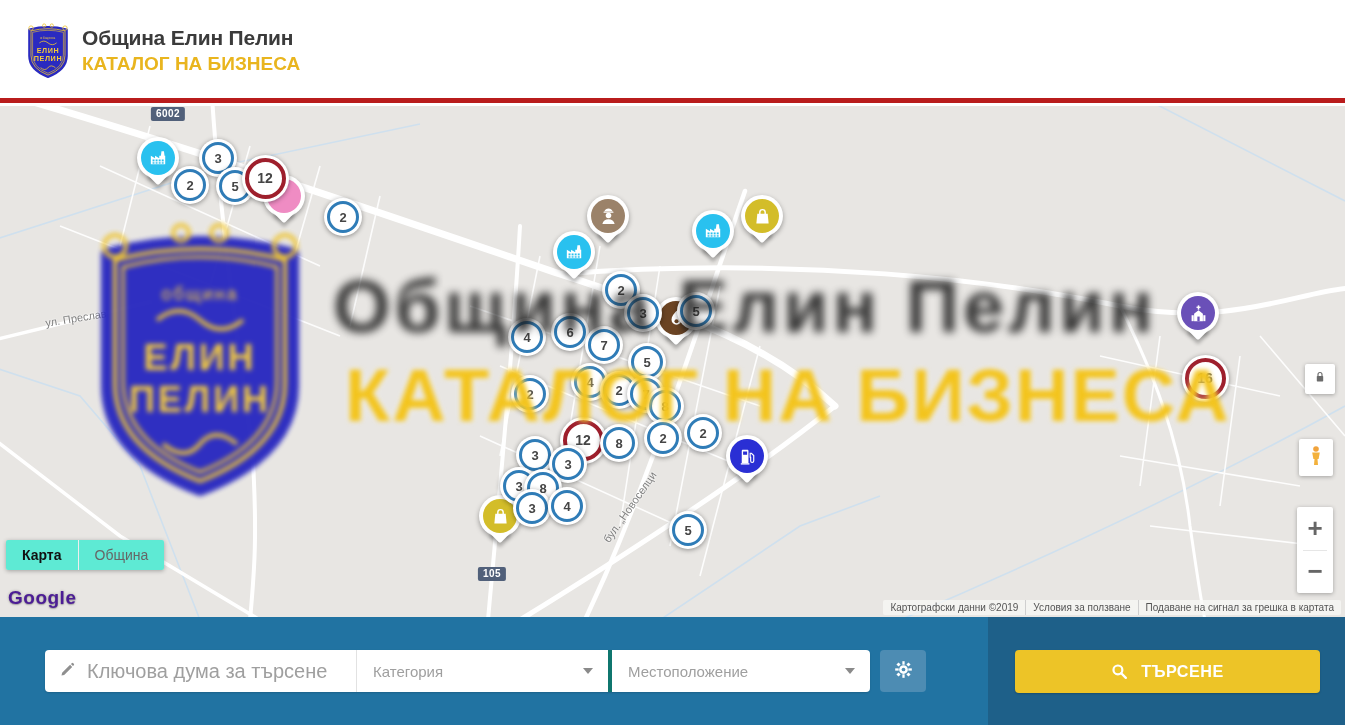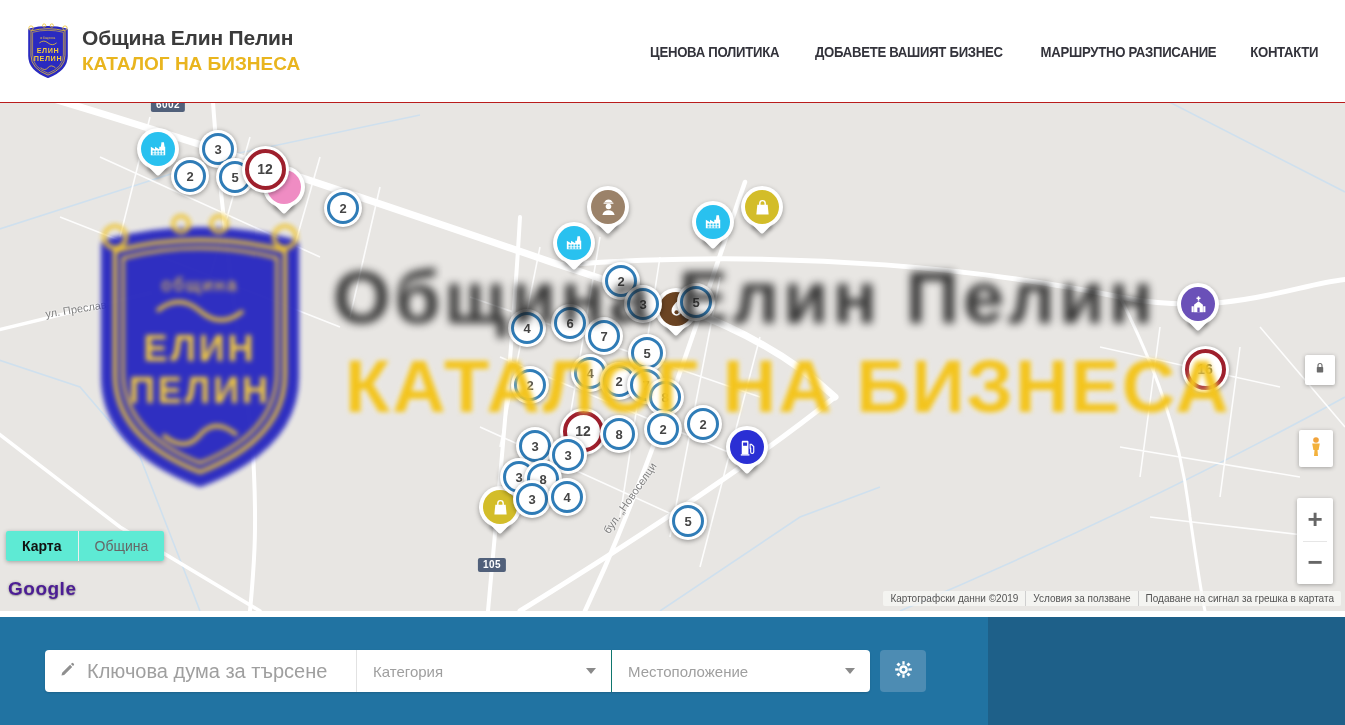--- a/index.html
+++ b/index.html
@@ -1,30 +1,30 @@
 <!DOCTYPE html>
 <html><head>
 <meta charset="utf-8">
 <style>
   * { margin:0; padding:0; box-sizing:border-box; }
   html,body { width:1345px; height:725px; overflow:hidden; font-family:"Liberation Sans","DejaVu Sans",sans-serif; background:#fff; }
   #page { position:relative; width:1345px; height:725px; }
 
   
-  #header { position:absolute; top:0; left:0; width:1345px; height:103px; background:#fff; border-bottom:1px solid #b91c1c; z-index:20; }
+  #header { position:absolute; top:0; left:0; width:1345px; height:103px; background:#fff; border-bottom:5px solid #b91c1c; z-index:20; }
   .logo-wrap { position:absolute; left:25px; top:22px; display:flex; gap:11px; align-items:center; }
   .logo-emblem svg { display:block; }
   .title-block { display:flex; flex-direction:column; }
   .site-title { font-size:21px; font-weight:700; color:#3b3b3b; letter-spacing:-0.2px; }
   .site-subtitle { font-size:19px; font-weight:700; color:#e9b51e; letter-spacing:0; margin-top:3px; }
   #main-nav { position:absolute; right:25px; top:0; height:103px; display:flex; align-items:center; gap:26px; }
   .nav-item { font-size:14px; font-weight:700; color:#33333b; letter-spacing:-0.3px; cursor:pointer; display:inline-block; transform:scaleX(.94); white-space:nowrap; text-decoration:none; }
 
   
-  #map { position:absolute; top:97px; left:0; width:1345px; height:514px; background:#e8e6e3; overflow:hidden; }
+  #map { position:absolute; top:106px; left:0; width:1345px; height:514px; background:#e8e6e3; overflow:hidden; }
   .map-bg { position:absolute; left:0; top:0; }
   #labels-layer,#pins-layer,#clusters-layer { position:absolute; inset:0; }
   #labels-layer { z-index:1; } #pins-layer { z-index:2; } #clusters-layer { z-index:3; }
 
   .road-badge { position:absolute; transform:translate(-50%,-50%); background:#51607a; color:#fff; font-size:10px; font-weight:700; padding:1px 5px 2px; border-radius:2px; letter-spacing:.5px; white-space:nowrap; }
   .street-label { position:absolute; color:#7e7e7e; font-size:11px; white-space:nowrap; text-shadow:0 0 2px #fff,0 0 2px #fff; }
 
   .pin { position:absolute; width:42px; height:42px; background:#fff; border-radius:50%; box-shadow:0 2px 5px rgba(0,0,0,.35); }
   .pin::after { content:""; position:absolute; left:13px; top:29px; width:16px; height:16px; background:#fff; transform:rotate(45deg); border-radius:2px; box-shadow:3px 3px 4px rgba(0,0,0,.25); }
   .pin-inner { position:absolute; inset:4px; border-radius:50%; display:flex; align-items:center; justify-content:center; z-index:1; }
@@ -60,21 +60,21 @@
 
   
   #bottombar { position:absolute; left:0; top:617px; width:1345px; height:108px; background:#2173a2; z-index:20; }
   #right-panel { position:absolute; left:988px; top:0; width:357px; height:108px; background:#1e6089; }
   .search-group { position:absolute; left:45px; top:33px; width:825px; height:42px; background:#fff; border-radius:4px; display:flex; align-items:center; box-shadow:0 1px 2px rgba(0,0,0,.15); }
   .field-kw { width:312px; height:100%; display:flex; align-items:center; gap:11px; padding-left:14px; border-right:1px solid #e2e2e2; }
   .field-kw svg { width:17px; height:17px; flex:none; }
   .field-kw input { border:none; outline:none; font-size:20px; color:#444; width:255px; font-family:inherit; background:transparent; }
   .field-kw input::placeholder { color:#9f9f9f; }
   .select-field { position:relative; height:100%; display:flex; align-items:center; padding-left:16px; font-size:15px; color:#9f9f9f; cursor:pointer; }
-  .select-cat { width:255px; border-right:1px solid #0f766e; }
+  .select-cat { width:255px; border-right:4px solid #0f766e; }
   .select-loc { width:258px; }
   .dd-arrow { position:absolute; right:15px; top:18px; width:0; height:0; border-left:5px solid transparent; border-right:5px solid transparent; border-top:6px solid #8a8a8a; }
   .gear-btn { position:absolute; left:880px; top:33px; width:46px; height:42px; background:#4d8cb3; border:none; border-radius:4px; display:flex; align-items:center; justify-content:center; cursor:pointer; }
   .gear-btn svg { width:21px; height:21px; }
   .search-btn { position:absolute; left:1015px; top:33px; width:305px; height:43px; background:#edc427; border:none; border-radius:4px; color:#fff; font-weight:700; font-size:17px; letter-spacing:.5px; display:flex; align-items:center; justify-content:center; gap:10px; cursor:pointer; font-family:inherit; box-shadow:0 1px 2px rgba(0,0,0,.2); }
   .search-btn svg { width:19px; height:19px; }
   .search-btn span { display:inline-block; transform:scaleX(.95); }
 </style>
 </head>
 <body>
@@ -97,26 +97,20 @@
           <text x="115" y="152" text-anchor="middle" fill="#f2c93c" font-size="36" font-weight="bold" letter-spacing="3">ЕЛИН</text>
           <text x="115" y="194" text-anchor="middle" fill="#f2c93c" font-size="36" font-weight="bold" letter-spacing="3">ПЕЛИН</text>
           <path d="M78,226 Q100,244 115,226 T152,226" fill="none" stroke="#eec431" stroke-width="4"></path>
         </svg>
       </div>
       <div class="title-block">
         <div class="site-title">Община Елин Пелин</div>
         <div class="site-subtitle">КАТАЛОГ НА БИЗНЕСА</div>
       </div>
     </div>
-    <nav id="main-nav">
-        <a class="nav-item">ЦЕНОВА ПОЛИТИКА</a>
-        <a class="nav-item">ДОБАВЕТЕ ВАШИЯТ БИЗНЕС</a>
-        <a class="nav-item">МАРШРУТНО РАЗПИСАНИЕ</a>
-        <a class="nav-item">КОНТАКТИ</a>
-      </nav>
   </header>
 
   <div id="map">
     <svg class="map-bg" width="1345" height="514" viewBox="0 0 1345 514">
       <rect width="1345" height="514" fill="#e8e6e3"></rect>
       <g stroke="#cfe0ee" fill="none" stroke-width="1.6">
         <path d="M-10,135 L230,58 L420,18"></path>
         <path d="M1140,-10 L1345,95"></path>
         <path d="M1345,300 C1200,380 1050,450 900,514"></path>
         <path d="M660,514 L800,420 L880,390"></path>
@@ -462,15 +456,24 @@
               <rect x="17.5" y="10.7" width="4" height="2.6"></rect>
               <rect x="4.6" y="4.6" width="3.4" height="3.4" transform="rotate(45 6.3 6.3)"></rect>
               <rect x="16" y="4.6" width="3.4" height="3.4" transform="rotate(45 17.7 6.3)"></rect>
               <rect x="4.6" y="16" width="3.4" height="3.4" transform="rotate(45 6.3 17.7)"></rect>
               <rect x="16" y="16" width="3.4" height="3.4" transform="rotate(45 17.7 17.7)"></rect>
             </g>
             <circle cx="12" cy="12" r="2.1" fill="#4d8cb3"></circle>
           </svg>
       </span>
     </button>
+    <button class="search-btn">
+      <span class="mag" style="transform:none;display:flex;">
+        <svg viewBox="0 0 24 24">
+            <circle cx="10" cy="10" r="5.6" fill="none" stroke="#fff" stroke-width="2.8"></circle>
+            <path d="M14.2 14.2L20 20" stroke="#fff" stroke-width="3" stroke-linecap="round"></path>
+          </svg>
+      </span>
+      <span>ТЪРСЕНЕ</span>
+    </button>
   </div>
 
 </div>
 
 </body></html>

